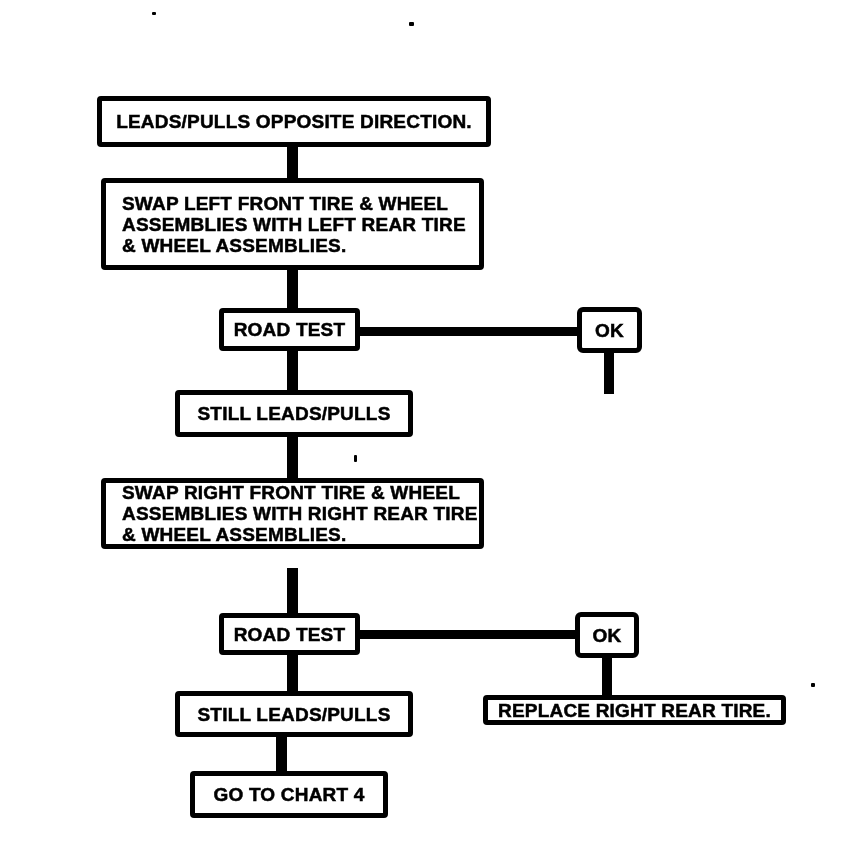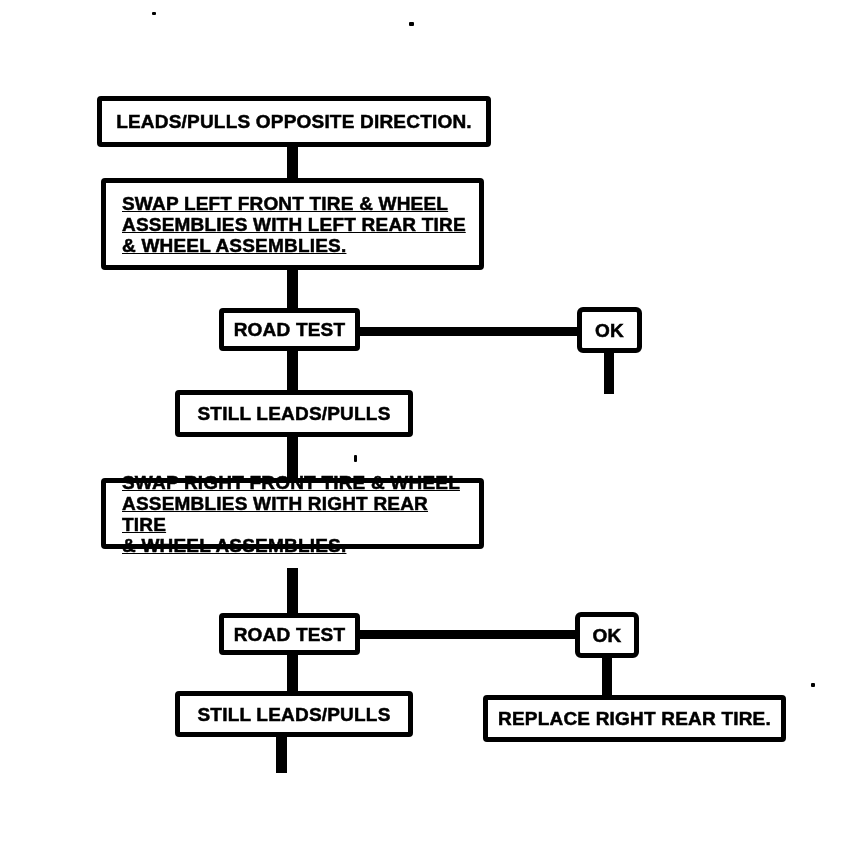--- a/index.html
+++ b/index.html
@@ -42,22 +42,20 @@
     color: #000;
     -webkit-text-stroke: 0.5px #000;
     border-radius: 4px;
     white-space: pre-line;
     line-height: 21px;
   }
   .node.left-align {
     justify-content: flex-start;
     text-align: left;
     padding-left: 16px;
-    padding-right: 10px;
-    text-decoration: underline;
   }
   .conn {
     position: absolute;
     background: #000;
   }
   .speck {
     position: absolute;
     background: #000;
     border-radius: 1px;
   }
@@ -100,27 +98,28 @@
   <div class="conn" style="left:287px; top:568px; width:11px; height:47px;"></div>
 
   <div class="node" style="left:219px; top:613px; width:141px; height:42px;">ROAD TEST</div>
 
   <div class="conn" style="left:356px; top:630px; width:221px; height:9px;"></div>
 
   <div class="node" style="left:575px; top:612px; width:64px; height:46px; border-radius:6px;">OK</div>
 
   <div class="conn" style="left:602px; top:656px; width:10px; height:41px;"></div>
 
-  <div class="node" style="left:483px; top:695px; width:303px; height:47px;">REPLACE RIGHT REAR TIRE.</div>
+  <div class="node" style="left:483px; top:695px; width:303px; height:30px;">REPLACE RIGHT REAR TIRE.</div>
 
   <div class="conn" style="left:287px; top:653px; width:11px; height:40px;"></div>
 
   <div class="node" style="left:175px; top:691px; width:238px; height:46px;">STILL LEADS/PULLS</div>
 
   <div class="conn" style="left:276px; top:735px; width:11px; height:38px;"></div>
 
+  <div class="node" style="left:190px; top:771px; width:198px; height:47px;">GO TO CHART 4</div>
 
   <div class="speck" style="left:409px; top:22px; width:5px; height:4px;"></div>
   <div class="speck" style="left:354px; top:455px; width:3px; height:7px;"></div>
   <div class="speck" style="left:811px; top:683px; width:4px; height:4px;"></div>
   <div class="speck" style="left:152px; top:12px; width:4px; height:3px;"></div>
 
 </div>
 
 </body></html>

